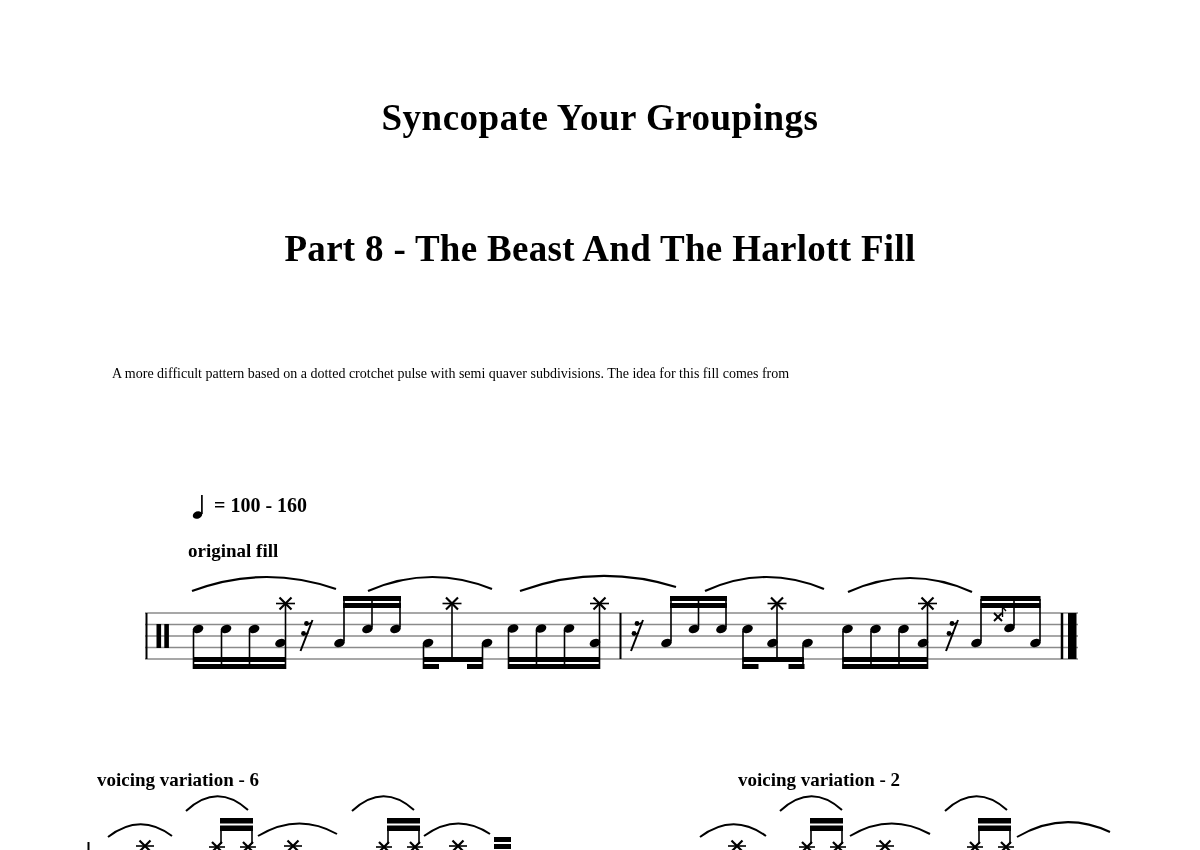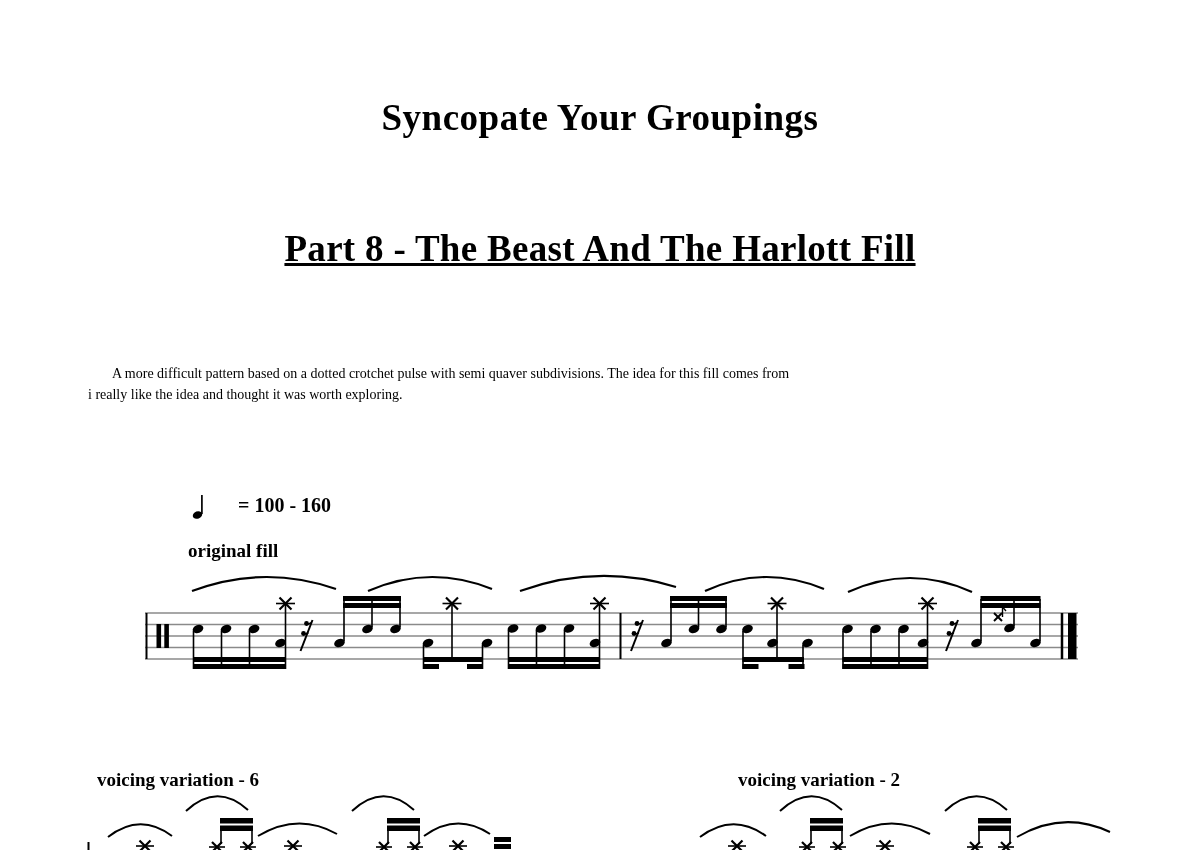--- a/index.html
+++ b/index.html
@@ -8,50 +8,49 @@
     background:#ffffff;color:#000;
     font-family:"Liberation Serif", serif;
   }
   .abs{position:absolute;}
   .title{
     left:0;top:96px;width:1200px;text-align:center;
     font-size:37px;font-weight:bold;letter-spacing:0.5px;
   }
   .subtitle{
     left:0;top:227px;width:1200px;text-align:center;
-    font-size:37px;font-weight:bold;letter-spacing:0.3px;text-decoration:underline;
+    font-size:37px;font-weight:bold;letter-spacing:0.3px;
   }
   .body-text{
     left:88px;top:363px;width:1042px;
     font-size:14px;line-height:21px;
   }
   .body-text .line1{padding-left:24px;}
   .tempo{
-    left:192px;top:492px;height:30px;display:flex;align-items:flex-start;gap:24px;
+    left:192px;top:492px;height:30px;display:flex;align-items:flex-start;
   }
   .tempo .val{font-size:20px;font-weight:bold;margin-left:6px;line-height:26px;}
   .seclabel{font-size:19px;font-weight:bold;}
   .lab-original{left:188px;top:540px;text-align:center;}
   .lab-var1{left:97px;top:769px;}
   .lab-var2{left:695px;top:769px;margin-left:43px;}
   svg{display:block;}
   .staffline{stroke:#8a8a8a;stroke-width:1.4;}
 </style>
 </head>
 <body>
 
 <div>
 
   <div class="abs title">Syncopate Your Groupings</div>
 
   <div class="abs subtitle">Part 8 - The Beast And The Harlott Fill</div>
 
   <div class="abs body-text">
     <div class="line1">A more difficult pattern based on a dotted crotchet pulse with semi quaver subdivisions. The idea for this fill comes from</div>
-    <div>i really like the idea and thought it was worth exploring.</div>
   </div>
 
   <div class="abs tempo">
     <svg width="16" height="28" viewBox="0 0 16 28">
       <ellipse cx="5.5" cy="23" rx="4.8" ry="3.6" transform="rotate(-20 5.5 23)" fill="#000"></ellipse>
       <line x1="9.9" y1="22" x2="9.9" y2="3" stroke="#000" stroke-width="1.7"></line>
     </svg>
     <span class="val">= 100 - 160</span>
   </div>
 

